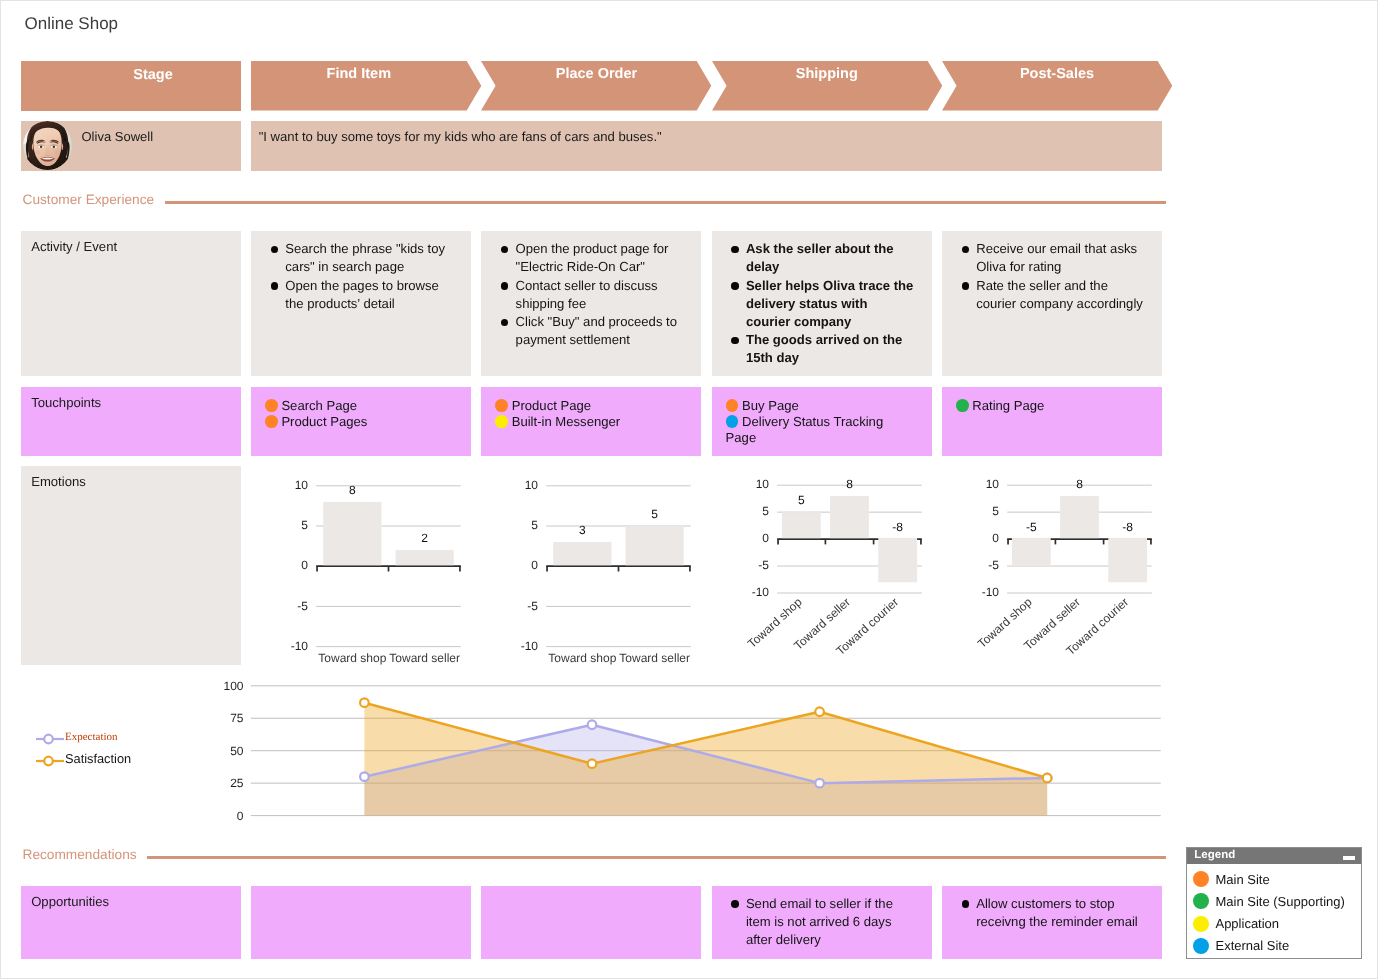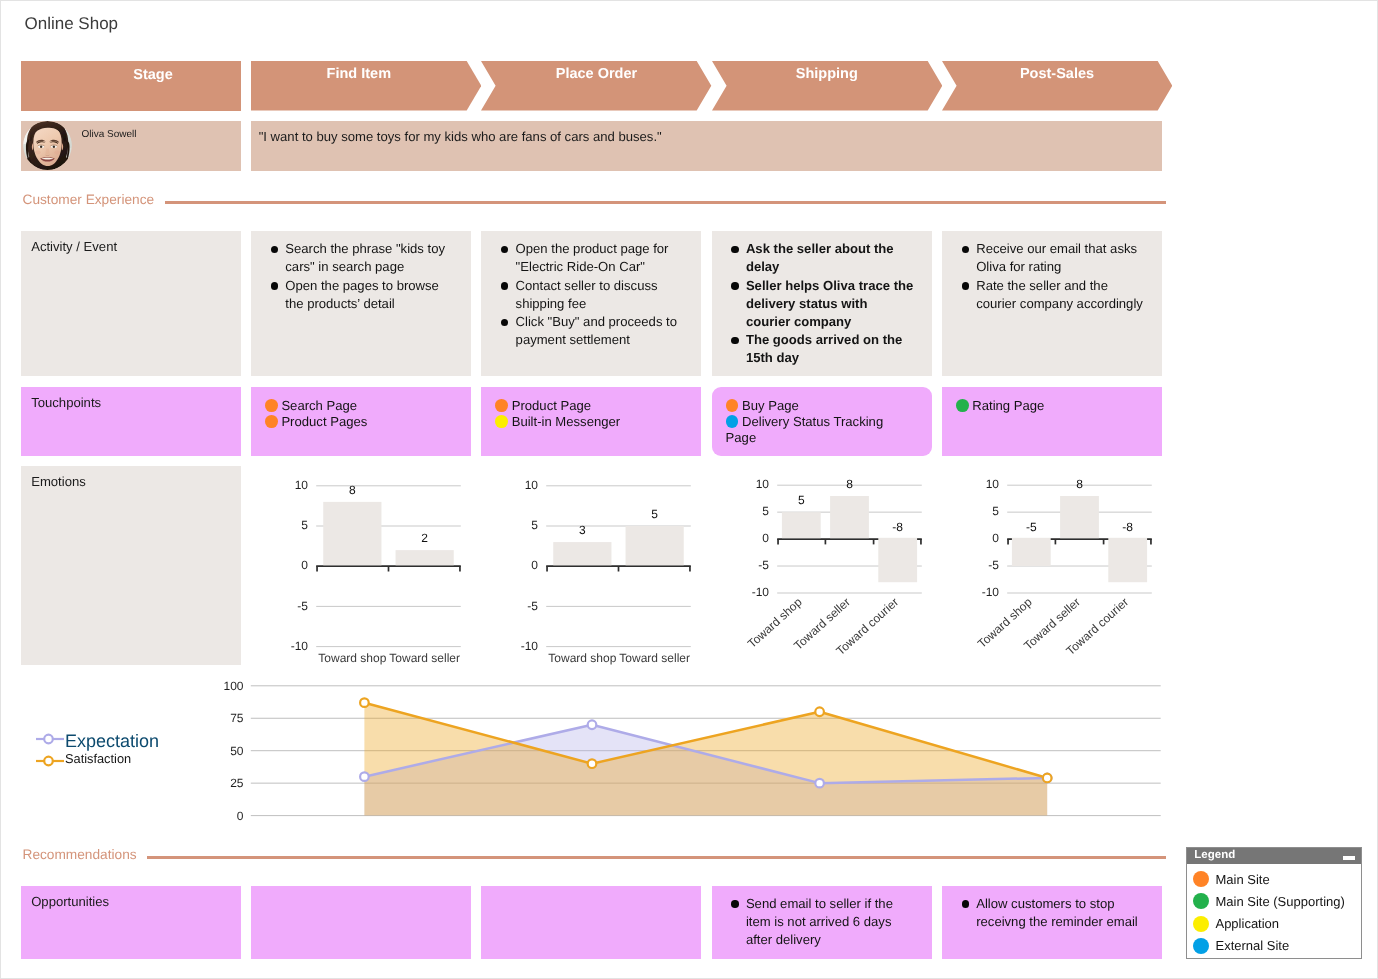--- a/index.html
+++ b/index.html
@@ -22,21 +22,21 @@
                  line-height:1;}
   .stagechev{top:61.0px;height:49.5px;}
   .stagechev svg{display:block;}
   .stagechev .lbl{position:absolute;top:6.0px;left:0;width:220.0px;
                   text-align:center;color:#fff;font-size:14.5px;font-weight:bold;
                   line-height:1;}
 
   
   .pbar{top:120.5px;height:50.0px;background:#dfc2b2;}
   #avatar{left:22.5px;top:120.9px;width:49px;height:49px;border-radius:50%;overflow:hidden;}
-  #pname{left:81.5px;top:129.8px;font-size:10px;color:#1a1a1a;line-height:1;}
+  #pname{left:81.5px;top:129.8px;font-size:13px;color:#1a1a1a;line-height:1;}
   #pquote{left:258.7px;top:129.8px;font-size:13.1px;color:#1a1a1a;line-height:1;}
 
   
   .sect{font-size:13.7px;color:#d4947a;line-height:1;}
   .sectrule{height:2.8px;background:#d4947a;}
 
   
   .card{background:#ece8e5;}
   .card.pink{background:#f0abfc;}
   .rowlbl{font-size:13.1px;color:#1a1a1a;position:absolute;left:10.2px;top:9.0px;line-height:1;}
@@ -194,21 +194,21 @@
     </div>
 <div class="a card pink" style="left:21px;top:387.1px;width:220px;height:68.6px;">
       <span class="rowlbl">Touchpoints</span>
     </div>
 <div class="a card pink" style="left:251px;top:387.1px;width:220px;height:68.6px;">
       <div class="tplist" style="position:absolute;left:14px;top:10.6px;width:180px;"><span><span class="dot" style="background:#ff8326;"></span><span>Search Page</span></span><br><span><span class="dot" style="background:#ff8326;"></span><span>Product Pages</span></span><br></div>
     </div>
 <div class="a card pink" style="left:481.3px;top:387.1px;width:220px;height:68.6px;">
       <div class="tplist" style="position:absolute;left:14px;top:10.6px;width:180px;"><span><span class="dot" style="background:#ff8326;"></span><span>Product Page</span></span><br><span><span class="dot" style="background:#fcee00;"></span><span>Built-in Messenger</span></span><br></div>
     </div>
-<div class="a card pink" style="left:711.6px;top:387.1px;width:220px;height:68.6px;border-radius:9px;">
+<div class="a card pink" style="left:711.6px;top:387.1px;width:220px;height:68.6px;">
       <div class="tplist" style="position:absolute;left:14px;top:10.6px;width:180px;"><span><span class="dot" style="background:#ff8326;"></span><span>Buy Page</span></span><br><span><span class="dot" style="background:#02a0e6;"></span><span>Delivery Status Tracking Page</span></span><br></div>
     </div>
 <div class="a card pink" style="left:941.9px;top:387.1px;width:220px;height:68.6px;">
       <div class="tplist" style="position:absolute;left:14px;top:10.6px;width:180px;"><span><span class="dot" style="background:#23b14c;"></span><span>Rating Page</span></span><br></div>
     </div>
 <div class="a card" style="left:21px;top:465.9px;width:220px;height:199.6px;">
       <span class="rowlbl">Emotions</span>
     </div>
 <div class="a" style="left:251px;top:465.9px;width:220px;height:199.6px;overflow:visible;">
 <svg width="220" height="199.6" viewBox="0 0 220 199.6" style="display:block;overflow:visible;" font-family="Liberation Sans, sans-serif">
@@ -338,21 +338,21 @@
 <circle cx="592" cy="93.68" r="4.3" fill="#fff" stroke="#eda421" stroke-width="2.2"></circle>
 <circle cx="819.6" cy="41.76" r="4.3" fill="#fff" stroke="#eda421" stroke-width="2.2"></circle>
 <circle cx="1047.2" cy="107.958" r="4.3" fill="#fff" stroke="#eda421" stroke-width="2.2"></circle>
 </svg>
 </div>
 <div class="a" style="left:36px;top:730.2px;width:140px;height:18px;">
       <svg width="28" height="18" viewBox="0 0 28 18" style="display:block;position:absolute;left:0;top:0;">
         <line x1="0" y1="9" x2="28" y2="9" stroke="#aeabe8" stroke-width="2.2"></line>
         <circle cx="12.5" cy="9" r="4.3" fill="#fff" stroke="#aeabe8" stroke-width="2.2"></circle>
       </svg>
-      <span style="position:absolute;left:29px;top:1.4px;font-size:18px;color:#0c4a6e;line-height:1;">Expectation</span>
+      <span style="position:absolute;left:29px;top:1.4px;font-size:11px;color:#c2410c;line-height:1;font-family:Liberation Serif, serif;">Expectation</span>
     </div>
 <div class="a" style="left:36px;top:751.9px;width:140px;height:18px;">
       <svg width="28" height="18" viewBox="0 0 28 18" style="display:block;position:absolute;left:0;top:0;">
         <line x1="0" y1="9" x2="28" y2="9" stroke="#eda421" stroke-width="2.2"></line>
         <circle cx="12.5" cy="9" r="4.3" fill="#fff" stroke="#eda421" stroke-width="2.2"></circle>
       </svg>
       <span style="position:absolute;left:29px;top:1.4px;font-size:12.8px;color:#141414;line-height:1;">Satisfaction</span>
     </div>
 <div class="a card pink" style="left:21px;top:885.6px;width:220px;height:73.9px;">
       <span class="rowlbl">Opportunities</span>

